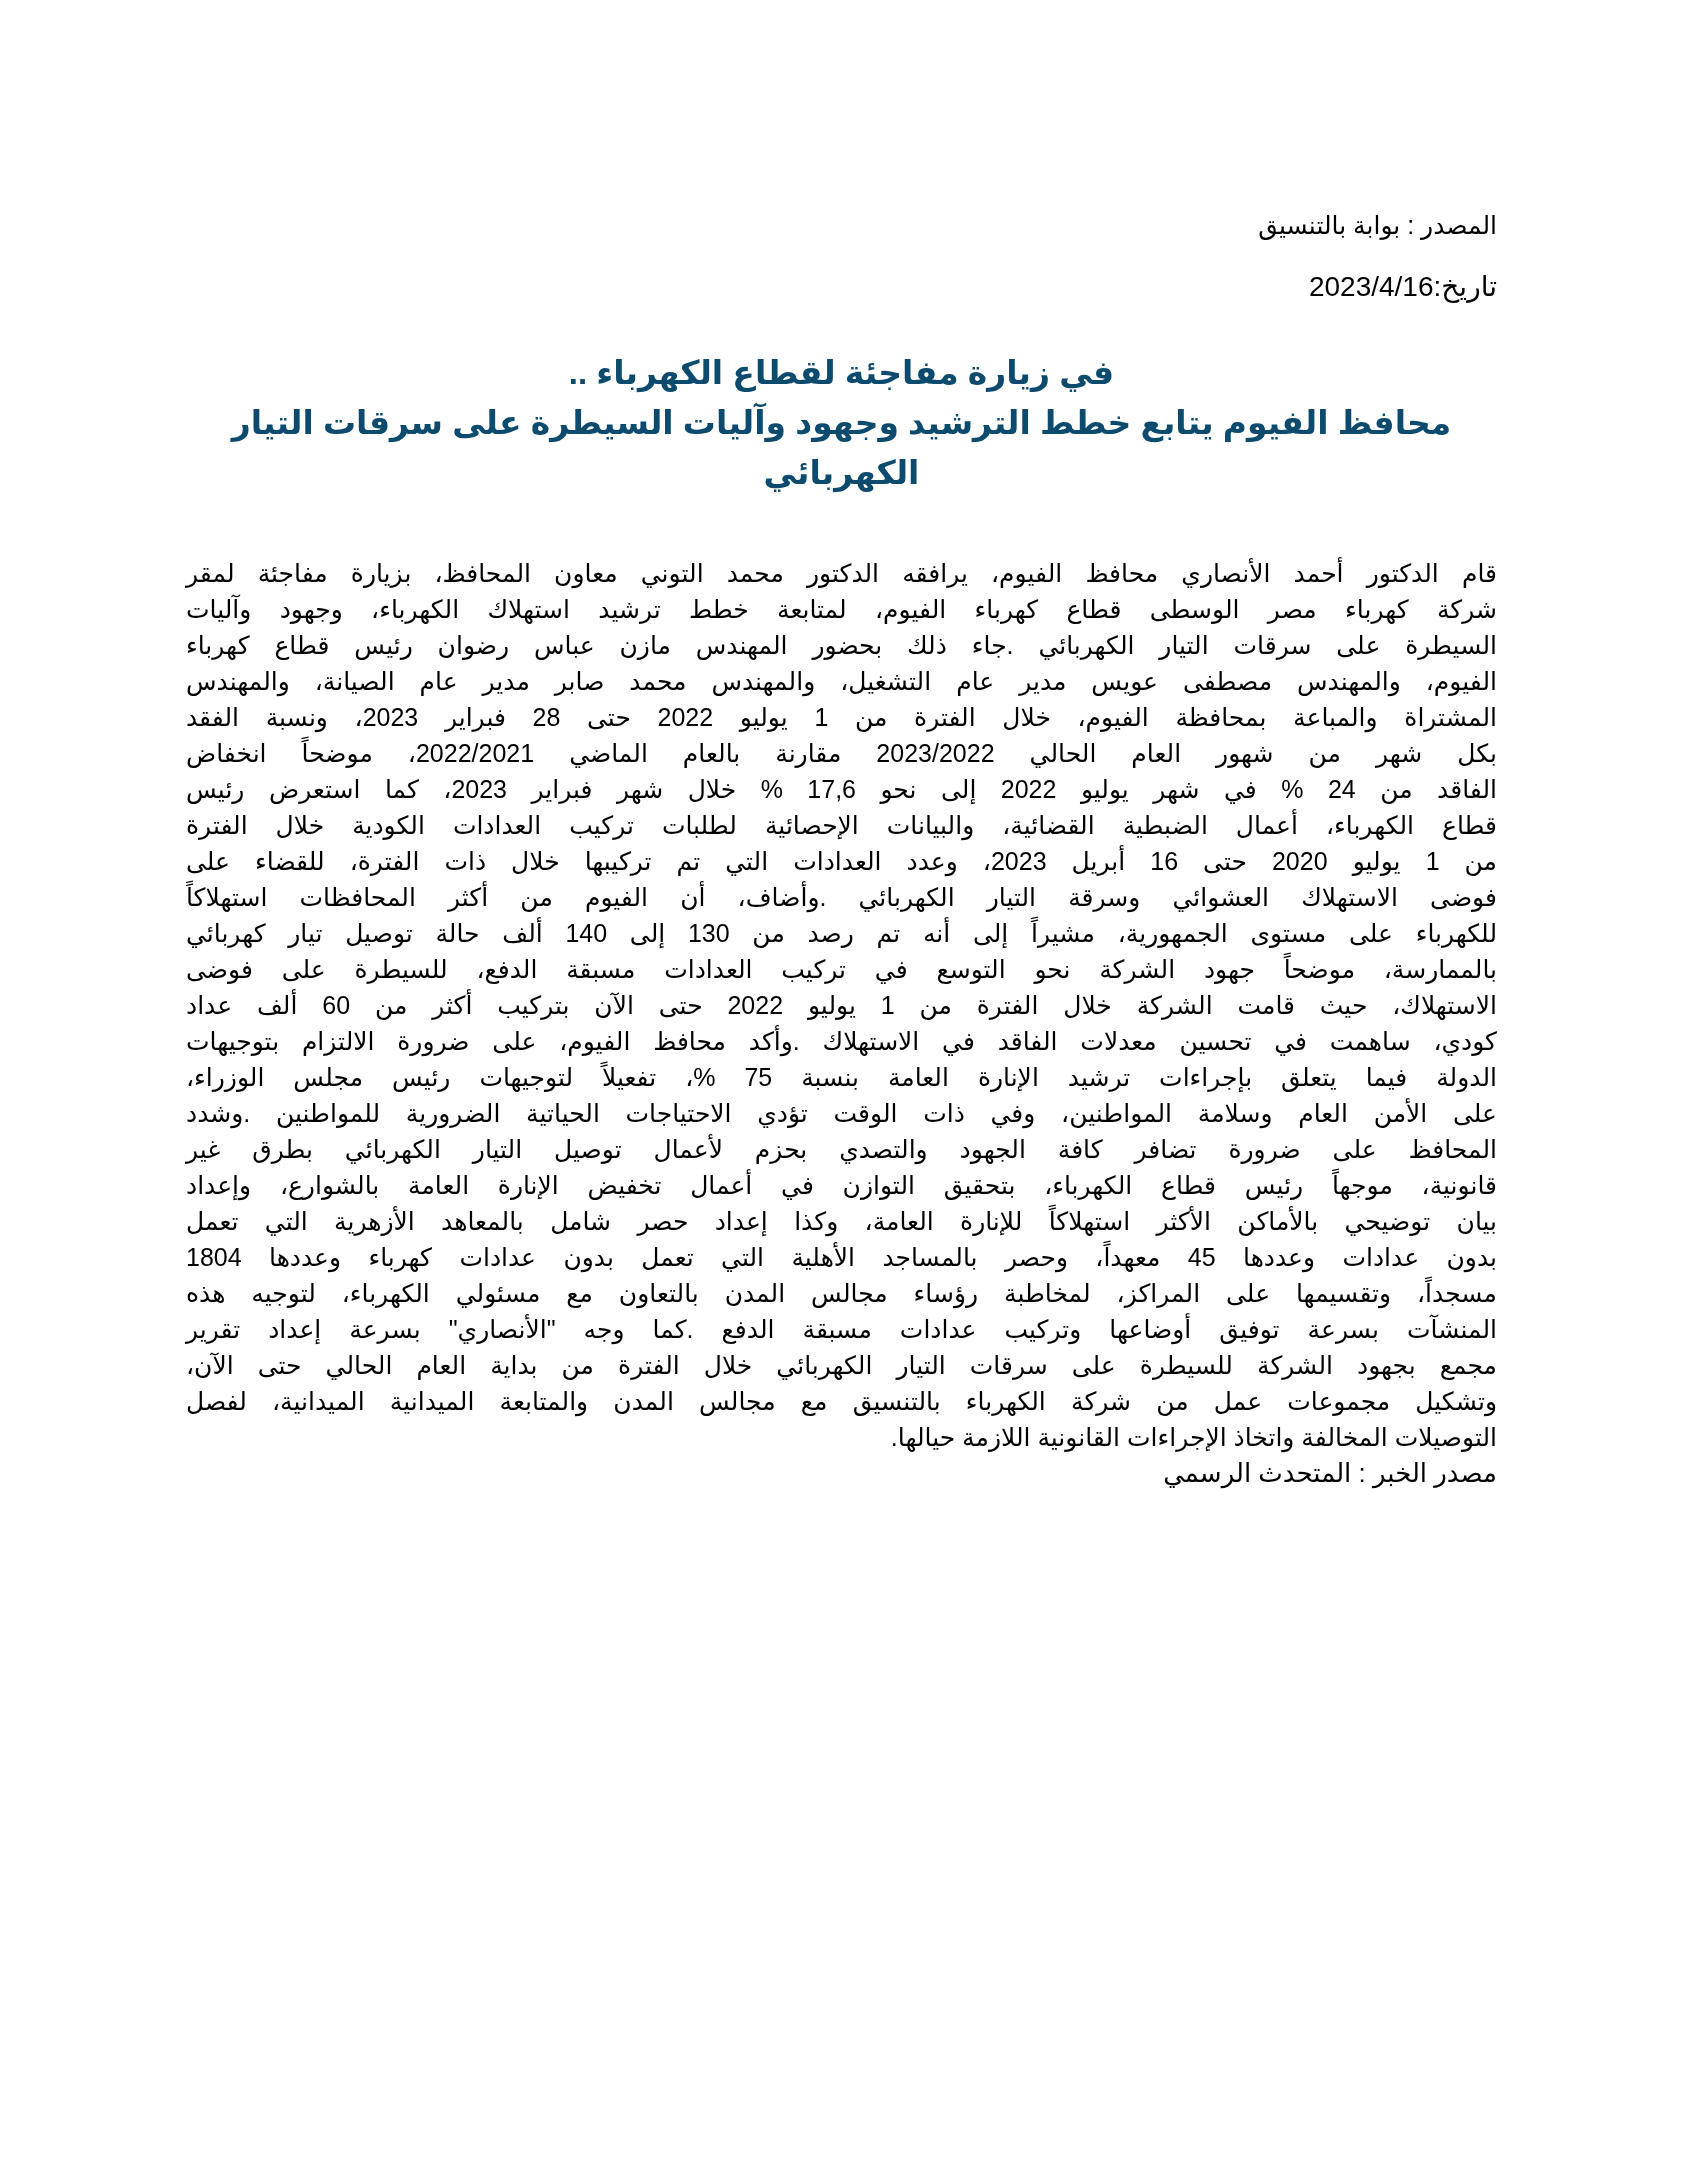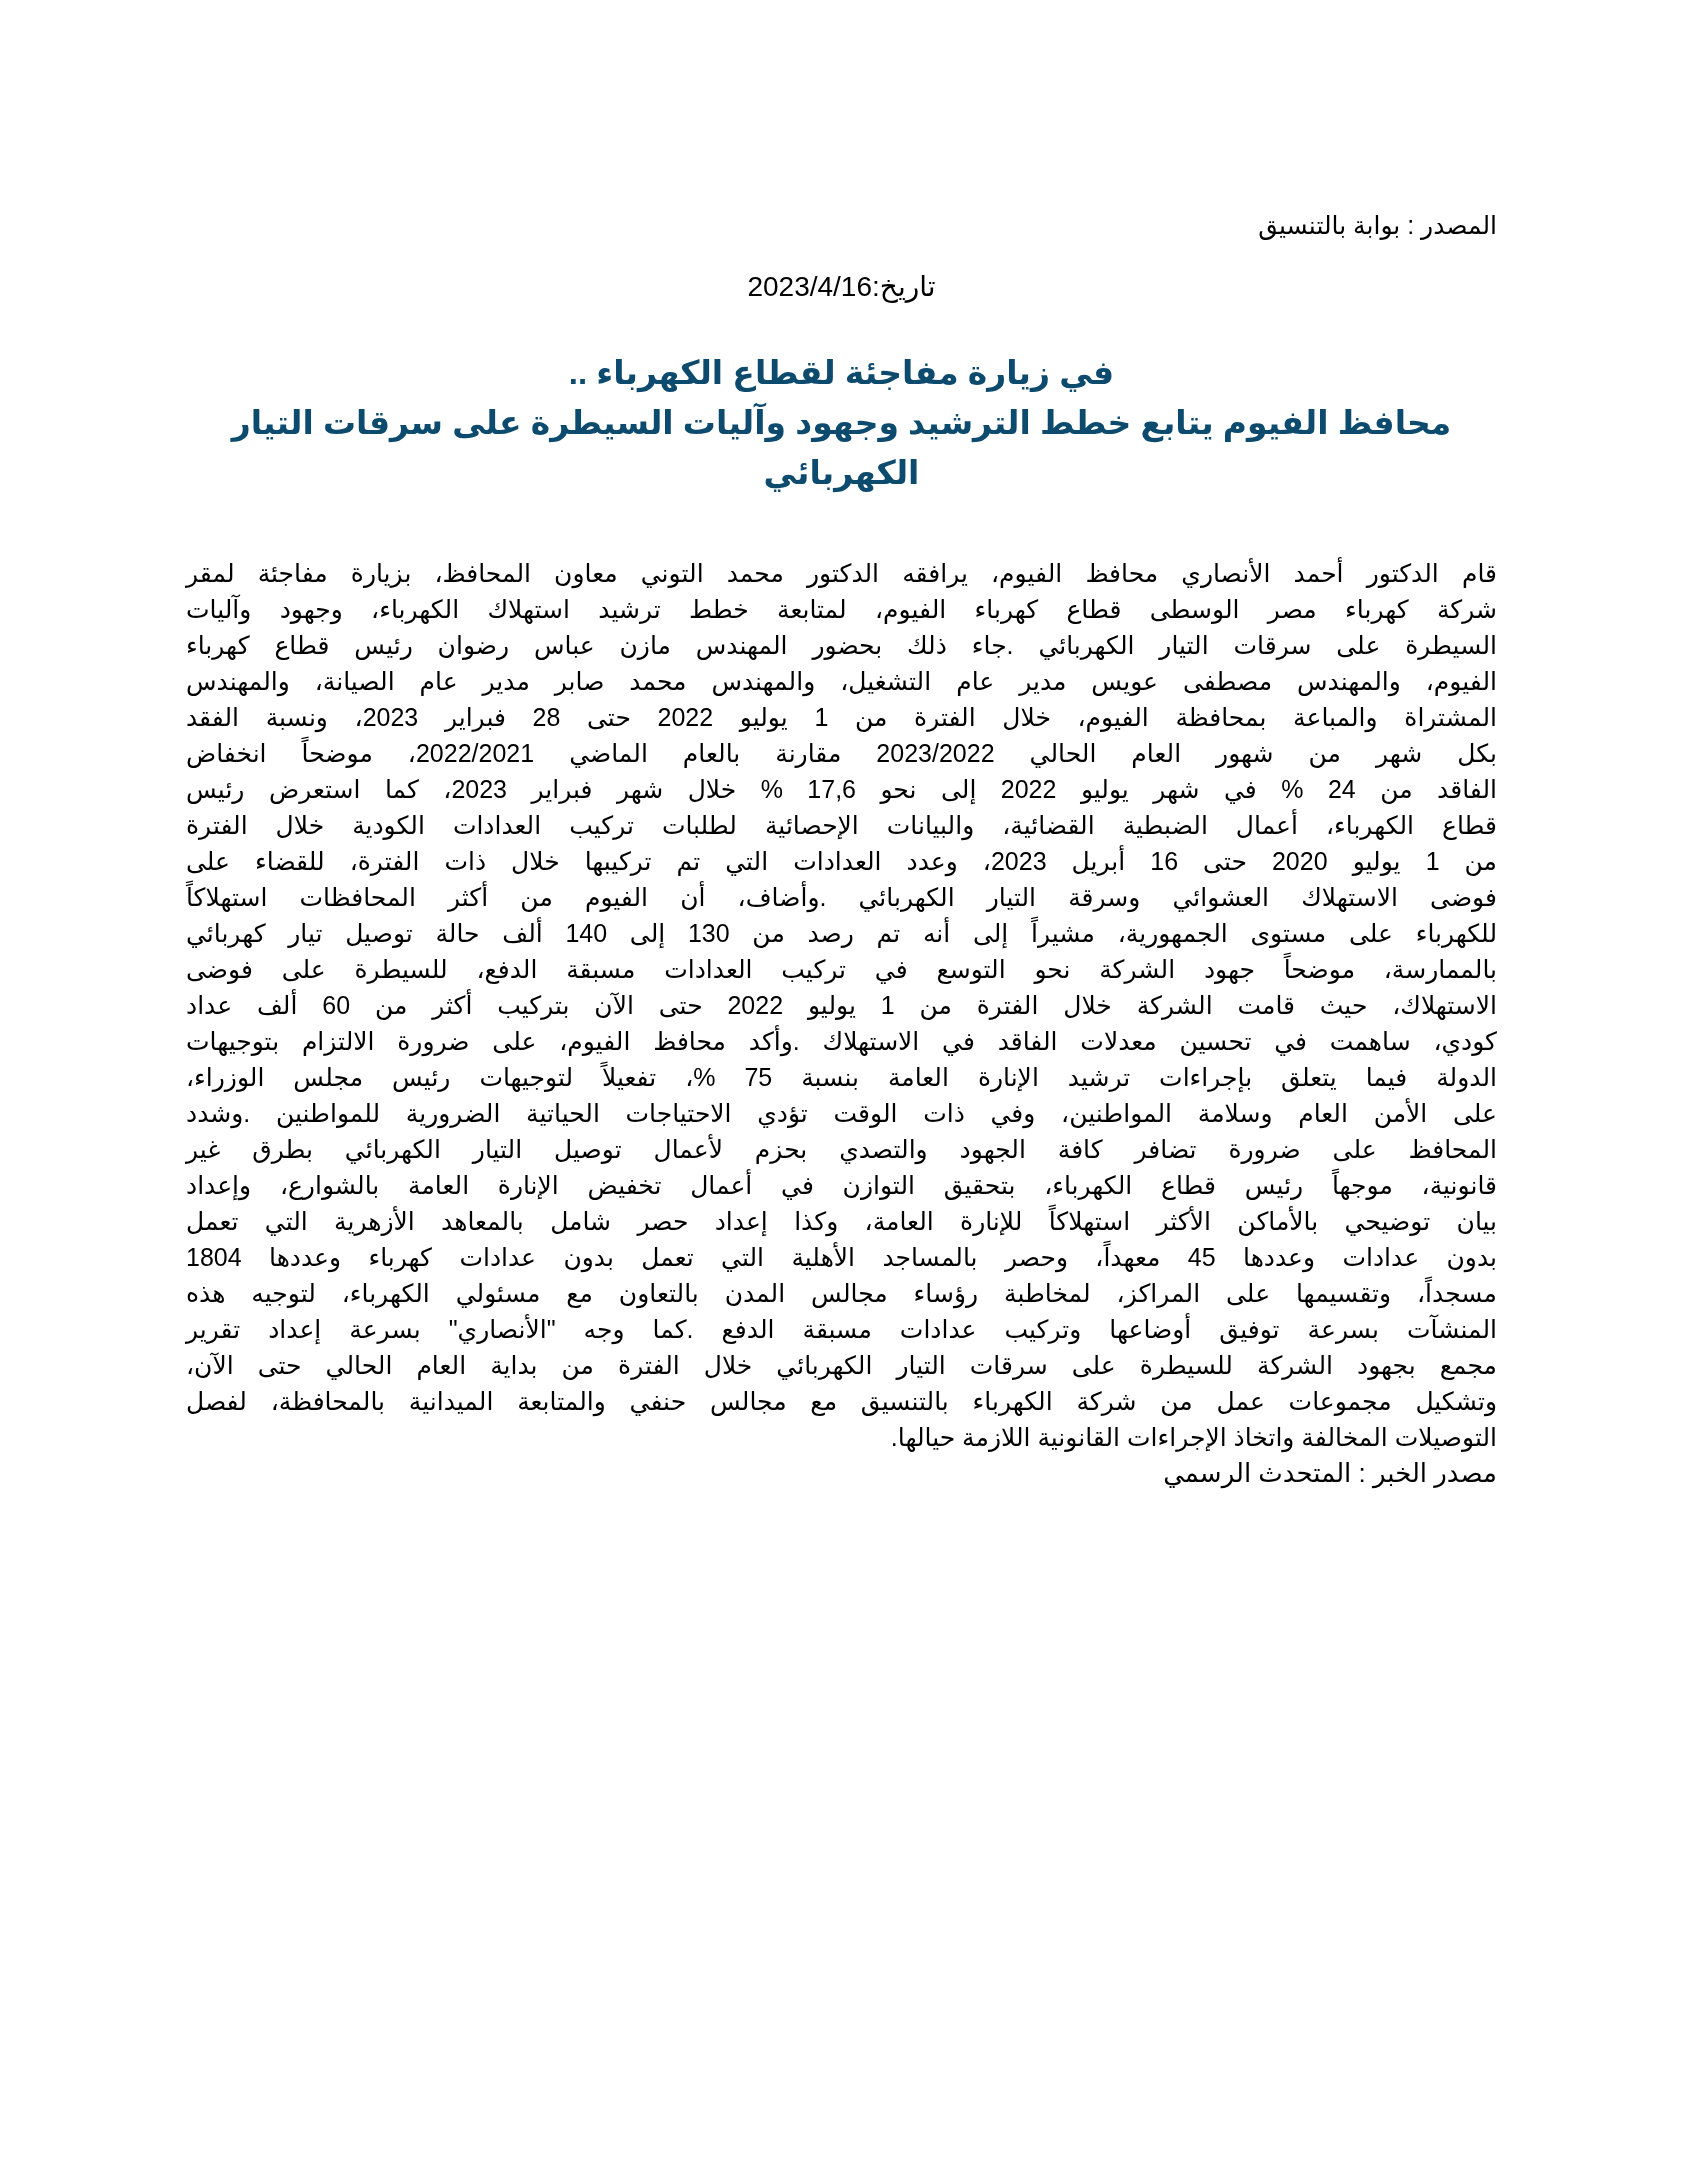--- a/index.html
+++ b/index.html
@@ -29,21 +29,21 @@
       text-align: justify;
       text-align-last: right;
       margin: 0;
     }
     .meta-line {
       font-size: 25px;
       line-height: 38px;
       margin: 0;
     }
     .source-line { margin-top: 20px; }
-    .date-line { margin-top: 24px; font-size: 28px; text-align: center; }
+    .date-line { margin-top: 24px; font-size: 28px; }
     .headline {
       margin: 42px 0 0 0;
       text-align: center;
       font-weight: bold;
       font-size: 33px;
       line-height: 50px;
       color: #0c4a6e;
     }
     .headline span { display: block; }
     .body-text {
@@ -100,20 +100,20 @@
     <span class="body-line">كودي، ساهمت في تحسين معدلات الفاقد في الاستهلاك .وأكد محافظ الفيوم، على ضرورة الالتزام بتوجيهات</span>
     <span class="body-line">الدولة فيما يتعلق بإجراءات ترشيد الإنارة العامة بنسبة 75 %، تفعيلاً لتوجيهات رئيس مجلس الوزراء،</span>
     <span class="body-line">على الأمن العام وسلامة المواطنين، وفي ذات الوقت تؤدي الاحتياجات الحياتية الضرورية للمواطنين .وشدد</span>
     <span class="body-line">المحافظ على ضرورة تضافر كافة الجهود والتصدي بحزم لأعمال توصيل التيار الكهربائي بطرق غير</span>
     <span class="body-line">قانونية، موجهاً رئيس قطاع الكهرباء، بتحقيق التوازن في أعمال تخفيض الإنارة العامة بالشوارع، وإعداد</span>
     <span class="body-line">بيان توضيحي بالأماكن الأكثر استهلاكاً للإنارة العامة، وكذا إعداد حصر شامل بالمعاهد الأزهرية التي تعمل</span>
     <span class="body-line">بدون عدادات وعددها 45 معهداً، وحصر بالمساجد الأهلية التي تعمل بدون عدادات كهرباء وعددها 1804</span>
     <span class="body-line">مسجداً، وتقسيمها على المراكز، لمخاطبة رؤساء مجالس المدن بالتعاون مع مسئولي الكهرباء، لتوجيه هذه</span>
     <span class="body-line">المنشآت بسرعة توفيق أوضاعها وتركيب عدادات مسبقة الدفع .كما وجه "الأنصاري" بسرعة إعداد تقرير</span>
     <span class="body-line">مجمع بجهود الشركة للسيطرة على سرقات التيار الكهربائي خلال الفترة من بداية العام الحالي حتى الآن،</span>
-    <span class="body-line">وتشكيل مجموعات عمل من شركة الكهرباء بالتنسيق مع مجالس حنفي والمتابعة الميدانية بالمحافظة، لفصل</span>
+    <span class="body-line">وتشكيل مجموعات عمل من شركة الكهرباء بالتنسيق مع مجالس المدن والمتابعة الميدانية الميدانية، لفصل</span>
     <span class="body-line last">التوصيلات المخالفة واتخاذ الإجراءات القانونية اللازمة حيالها.</span>
   </div>
 
   <p class="news-source">مصدر الخبر : المتحدث الرسمي</p>
 
 </div>
 
 
 </body></html>

